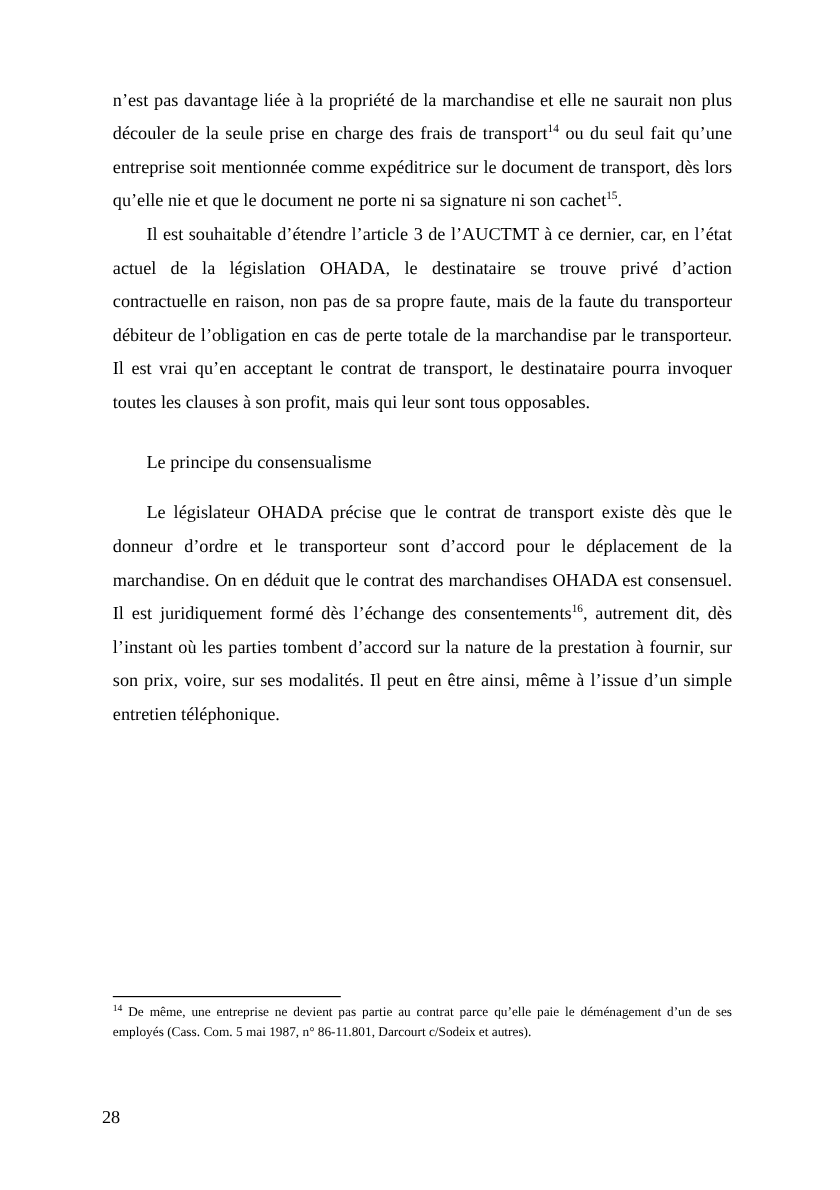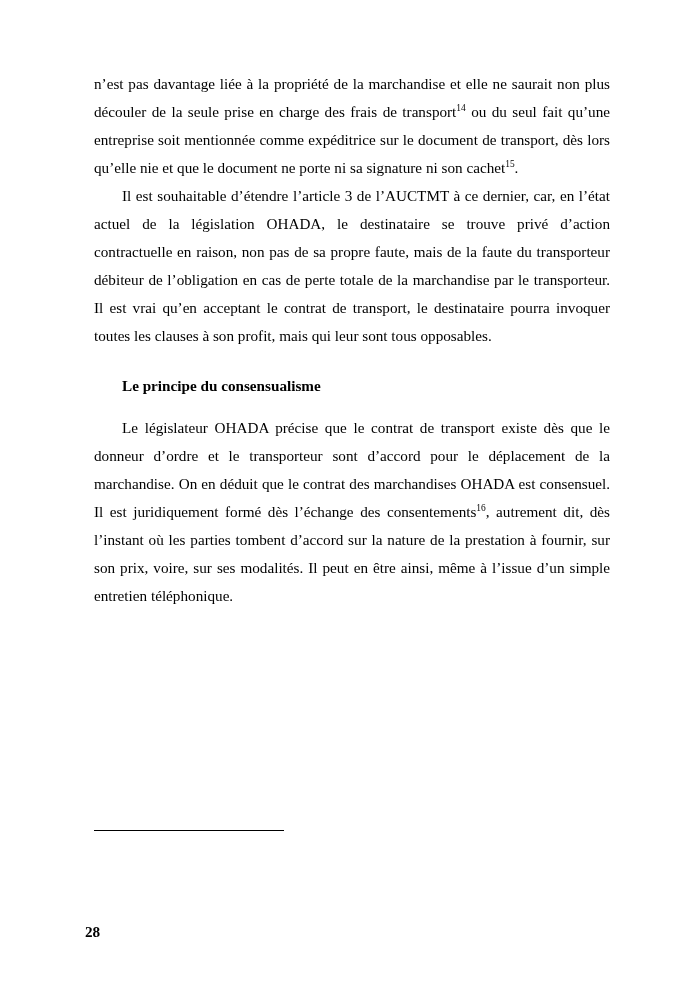--- a/index.html
+++ b/index.html
@@ -45,21 +45,21 @@
     font-weight: bold;
   }
   sup {
     font-size: 0.62em;
     vertical-align: super;
     line-height: 0;
   }
   h2.subheading {
     margin: 0;
     font-size: 15.2px;
-    font-weight: bold;
+    font-weight: normal;
     line-height: 28px;
     text-indent: 28px;
     text-align: left;
   }
   .spacer-sm { height: 14px; }
   .spacer-md { height: 22px; }
 
   .footnote-area {
     position: absolute;
     left: 94px;
@@ -80,21 +80,20 @@
   }
   p.footnote sup {
     font-size: 0.72em;
   }
   .page-number {
     position: absolute;
     left: 85px;
     top: 922px;
     font-size: 15.2px;
     line-height: 20px;
-    font-weight: bold;
   }
 </style>
 </head>
 <body>
 
 <div class="page">
 
   <div class="body-area">
 
     <p class="para">
@@ -114,19 +113,22 @@
 
     <p class="para indent">
       <span>Le législateur OHADA précise que le contrat de transport existe dès que le donneur d’ordre et le transporteur sont d’accord pour le déplacement de la marchandise. On en déduit que le contrat des marchandises OHADA est consensuel. Il est juridiquement formé dès l’échange des consentements</span><sup>16</sup><span>, autrement dit, dès l’instant où les parties tombent d’accord sur la nature de la prestation à fournir, sur son prix, voire, sur ses modalités. Il peut en être ainsi, même à l’issue d’un simple entretien téléphonique.</span>
     </p>
 
   </div>
 
   <div class="footnote-area">
     <div class="footnote-rule"></div>
 
+    <p class="footnote">
+      <sup>14</sup><span> De même, une entreprise ne devient pas partie au contrat parce qu’elle paie le déménagement d’un de ses employés (Cass. Com. 5 mai 1987, n° 86-11.801, Darcourt c/Sodeix et autres).</span>
+    </p>
 
 
   </div>
 
   <div class="page-number">28</div>
 
 </div>
 
 </body></html>

